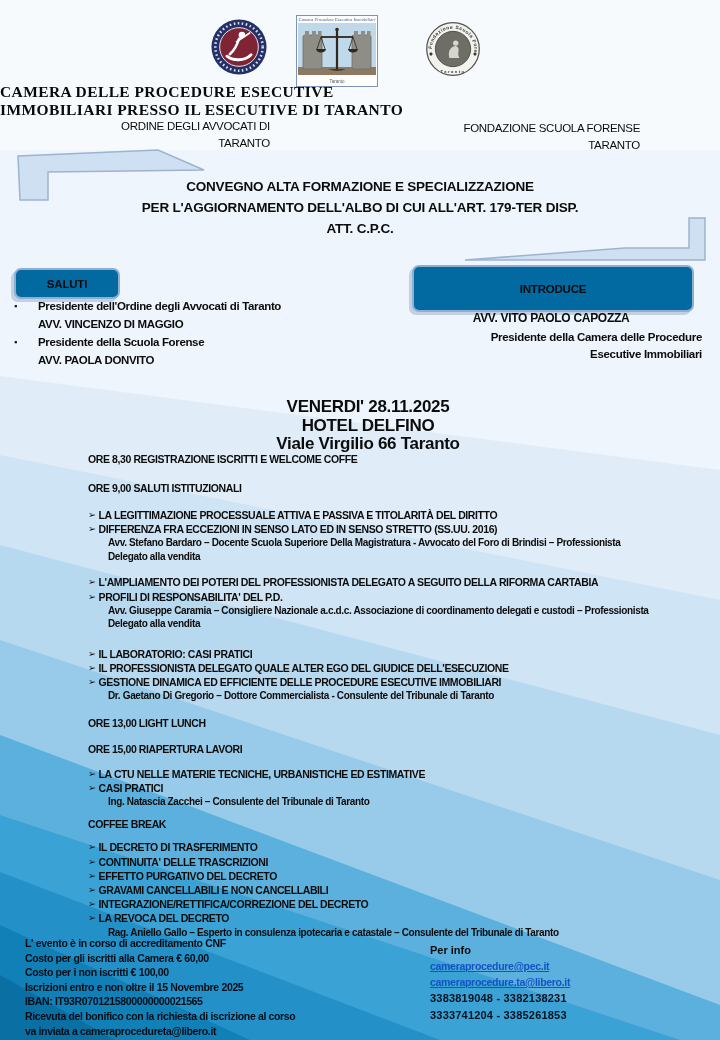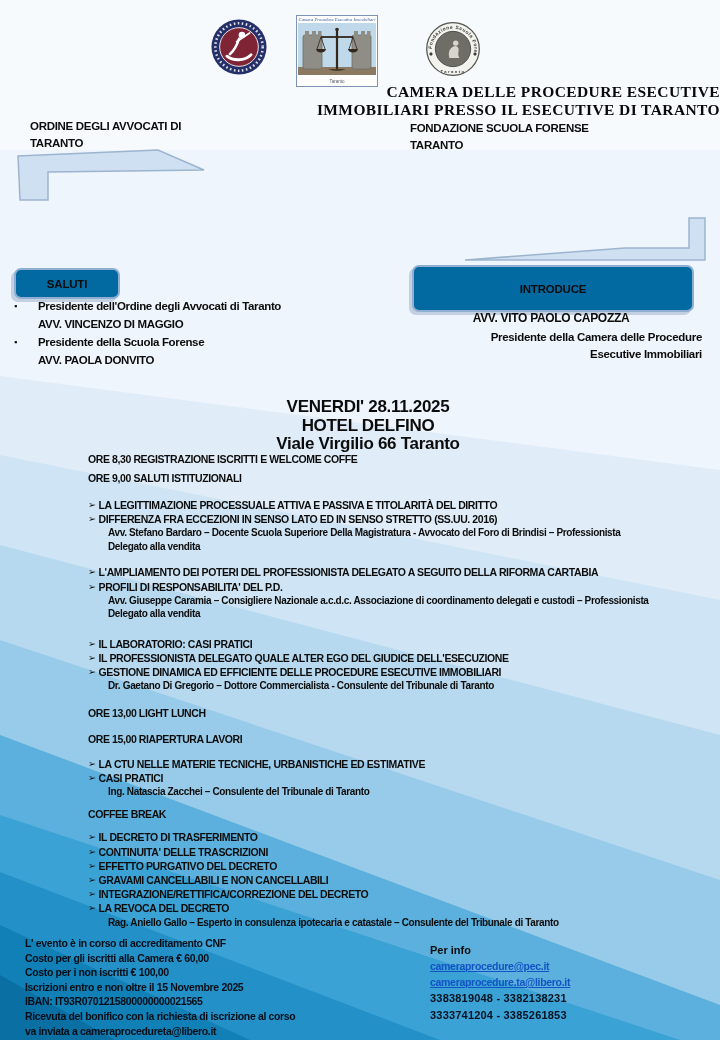--- a/index.html
+++ b/index.html
@@ -1,24 +1,24 @@
 <!DOCTYPE html>
 <html><head>
 <meta charset="utf-8">
 <style>
   html,body{margin:0;padding:0;background:#9a9a9a;}
   .page{position:relative;width:720px;height:1040px;margin:0 auto;overflow:hidden;
         font-family:"Liberation Sans","DejaVu Sans",sans-serif;color:#0c0c0c;background:#eef5fc;}
   .bg{position:absolute;inset:0;width:720px;height:1040px;z-index:0;}
   .abs{position:absolute;z-index:2;}
 
-  .main-title{left:0;right:0;top:83px;text-align:right;
+  .main-title{left:0;right:0;top:83px;text-align:left;
      font-family:"Liberation Serif","DejaVu Serif",serif;font-weight:bold;
      font-size:15.5px;line-height:17.5px;letter-spacing:0.4px;color:#090909;}
-  .org{font-size:11.5px;font-weight:bold;line-height:17px;text-align:left;letter-spacing:-0.3px;}
+  .org{font-size:11.5px;font-weight:normal;line-height:17px;text-align:right;letter-spacing:-0.3px;}
   .convegno{left:0;right:0;top:176px;text-align:center;font-size:13.5px;font-weight:bold;
      line-height:21px;letter-spacing:-0.2px;}
 
   .label-box{border:2px solid #8fafd2;border-radius:7px;background:#0369a1;
      box-shadow:-3px 3px 0 rgba(140,165,195,.45);display:flex;align-items:center;justify-content:center;
      font-size:11.5px;font-weight:bold;letter-spacing:-0.2px;}
 
   .saluti-list{left:12px;top:298px;width:400px;}
   .saluti-item{display:flex;gap:10px;margin-bottom:1px;}
   .sq{font-size:9px;line-height:17.5px;margin-left:2px;width:14px;}
@@ -29,21 +29,21 @@
   .introduce-role{font-size:11.5px;font-weight:bold;text-align:right;line-height:17px;letter-spacing:-0.3px;}
 
   .event-block{left:16px;right:0;top:398px;text-align:center;font-size:17px;font-weight:bold;
      line-height:18.5px;letter-spacing:-0.3px;}
 
   .program{left:88px;top:452px;width:566px;}
   .pt{font-size:10.5px;font-weight:bold;letter-spacing:-0.4px;line-height:14.5px;}
   .tl{display:flex;gap:3px;font-size:10.5px;font-weight:bold;letter-spacing:-0.4px;line-height:14.2px;}
   .tl .ar{font-size:9.5px;line-height:14.2px;}
   .speaker{font-size:10px;font-weight:bold;letter-spacing:-0.35px;line-height:13.5px;margin-left:20px;}
-  .mt14{margin-top:4px;}.mt13{margin-top:13px;}.mt12{margin-top:12px;}
+  .mt14{margin-top:14px;}.mt13{margin-top:13px;}.mt12{margin-top:12px;}
   .mt16{margin-top:16px;}.mt10{margin-top:10px;}.mt9{margin-top:9px;}.mt8{margin-top:8px;}
 
   .footer-left{left:25px;top:936px;width:430px;font-size:10.5px;font-weight:bold;
      line-height:14.6px;letter-spacing:-0.35px;color:#060d16;}
   .footer-right{left:430px;top:942px;width:285px;font-weight:bold;}
   .fr-label{font-size:11px;line-height:16px;}
   .email{display:block;color:#1353c4;text-decoration:underline;font-size:10.5px;line-height:16px;letter-spacing:-0.3px;cursor:pointer;}
   .phones{font-size:11px;line-height:16.5px;color:#071220;letter-spacing:0.2px;}
 
   .logo{position:absolute;z-index:2;}
@@ -135,20 +135,25 @@
     <div>TARANTO</div>
   </div>
 
   <svg class="abs" style="left:8px;top:146px;" width="200" height="58" viewBox="0 0 200 58">
     <polygon points="10,10 150,4 196,24 40,26 40,54 12,54" stroke="#9db4cf" stroke-width="1.5" fill="#cfe0f2"></polygon>
   </svg>
   <svg class="abs" style="left:455px;top:210px;" width="255" height="55" viewBox="0 0 255 55">
     <polygon points="10,50 170,38 234,38 234,8 250,8 250,50" stroke="#9db4cf" stroke-width="1.5" fill="#cfe0f2"></polygon>
   </svg>
 
+  <div class="abs convegno">
+    <div>CONVEGNO ALTA FORMAZIONE E SPECIALIZZAZIONE</div>
+    <div>PER L'AGGIORNAMENTO DELL'ALBO DI CUI ALL'ART. 179-TER DISP.</div>
+    <div>ATT. C.P.C.</div>
+  </div>
 
   <div class="abs label-box" style="left:14px;top:268px;width:102px;height:27px;">
     <span>SALUTI</span>
   </div>
   <div class="abs saluti-list">
     <div class="saluti-item">
       <span class="sq">▪</span>
       <div class="saluti-text">
         <div>Presidente dell'Ordine degli Avvocati di Taranto</div>
         <div>AVV. VINCENZO DI MAGGIO</div>

